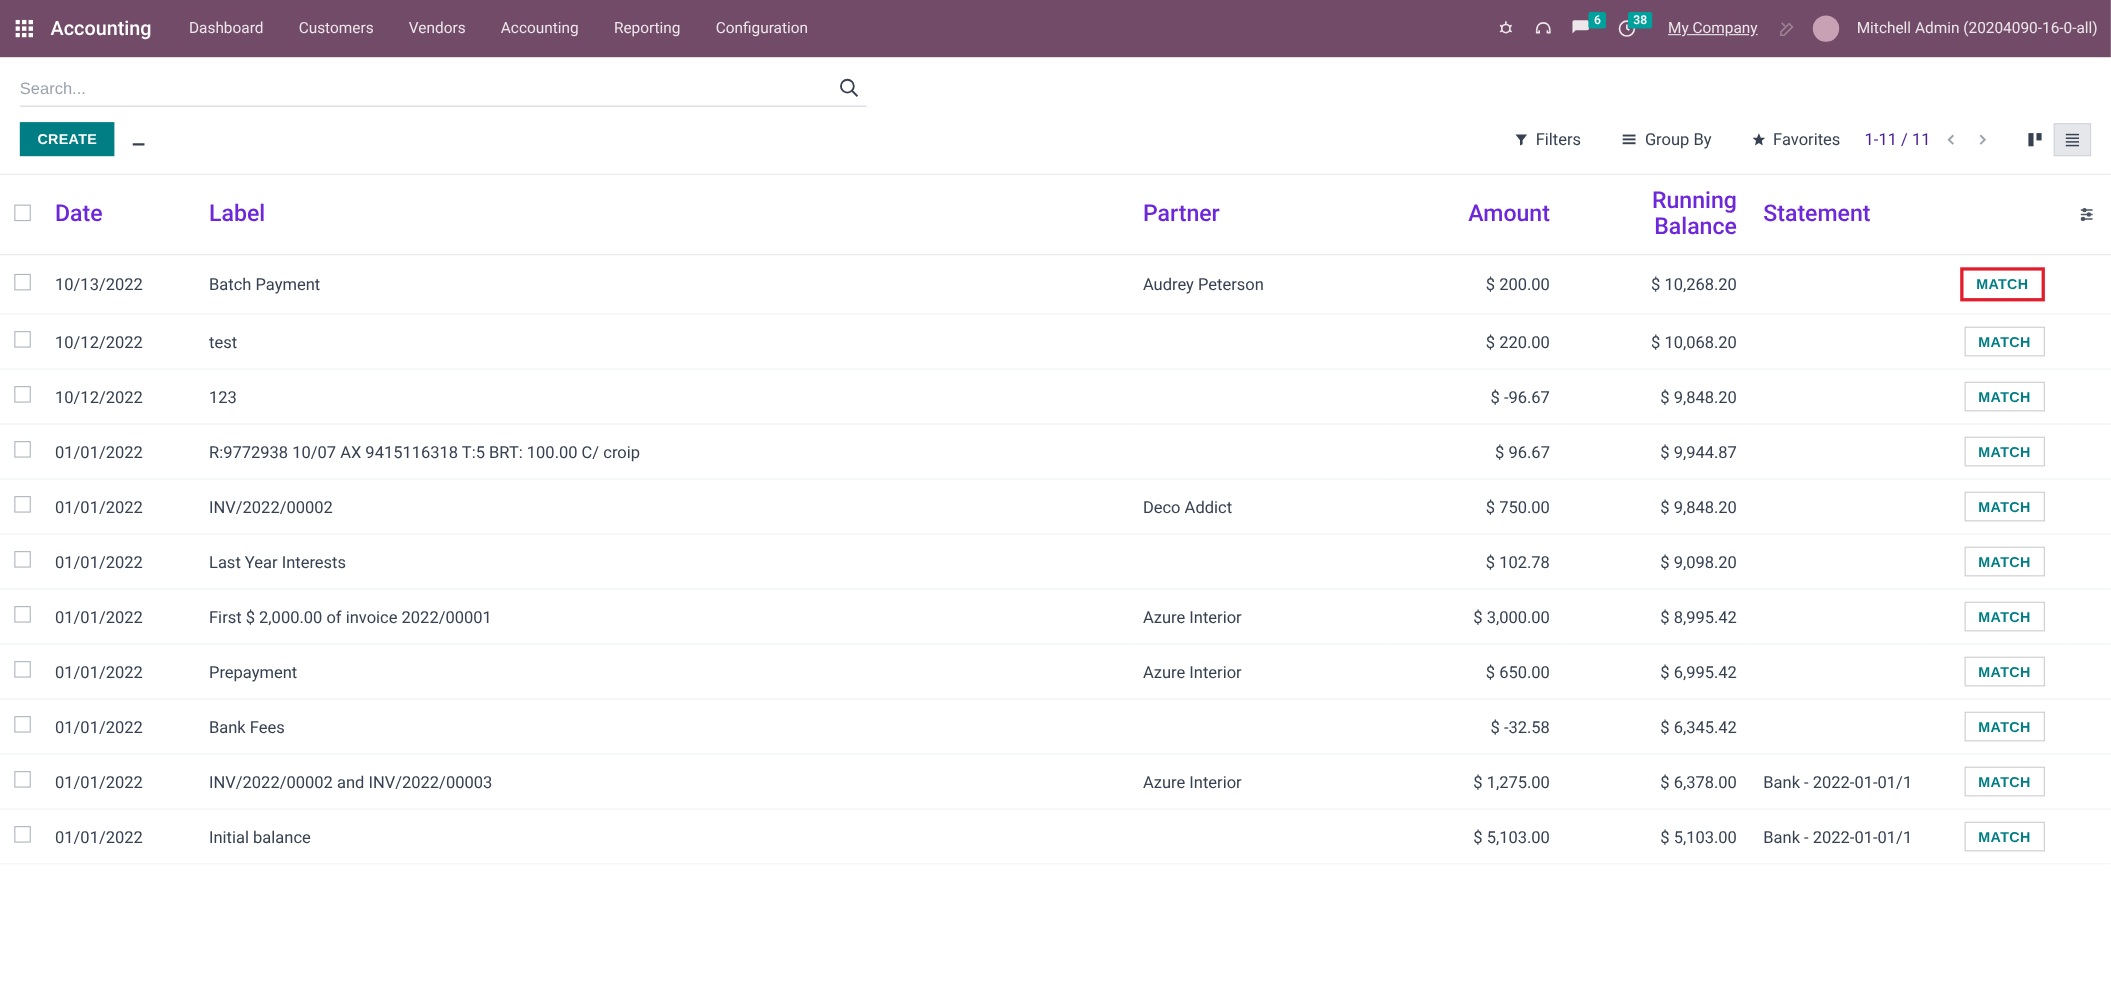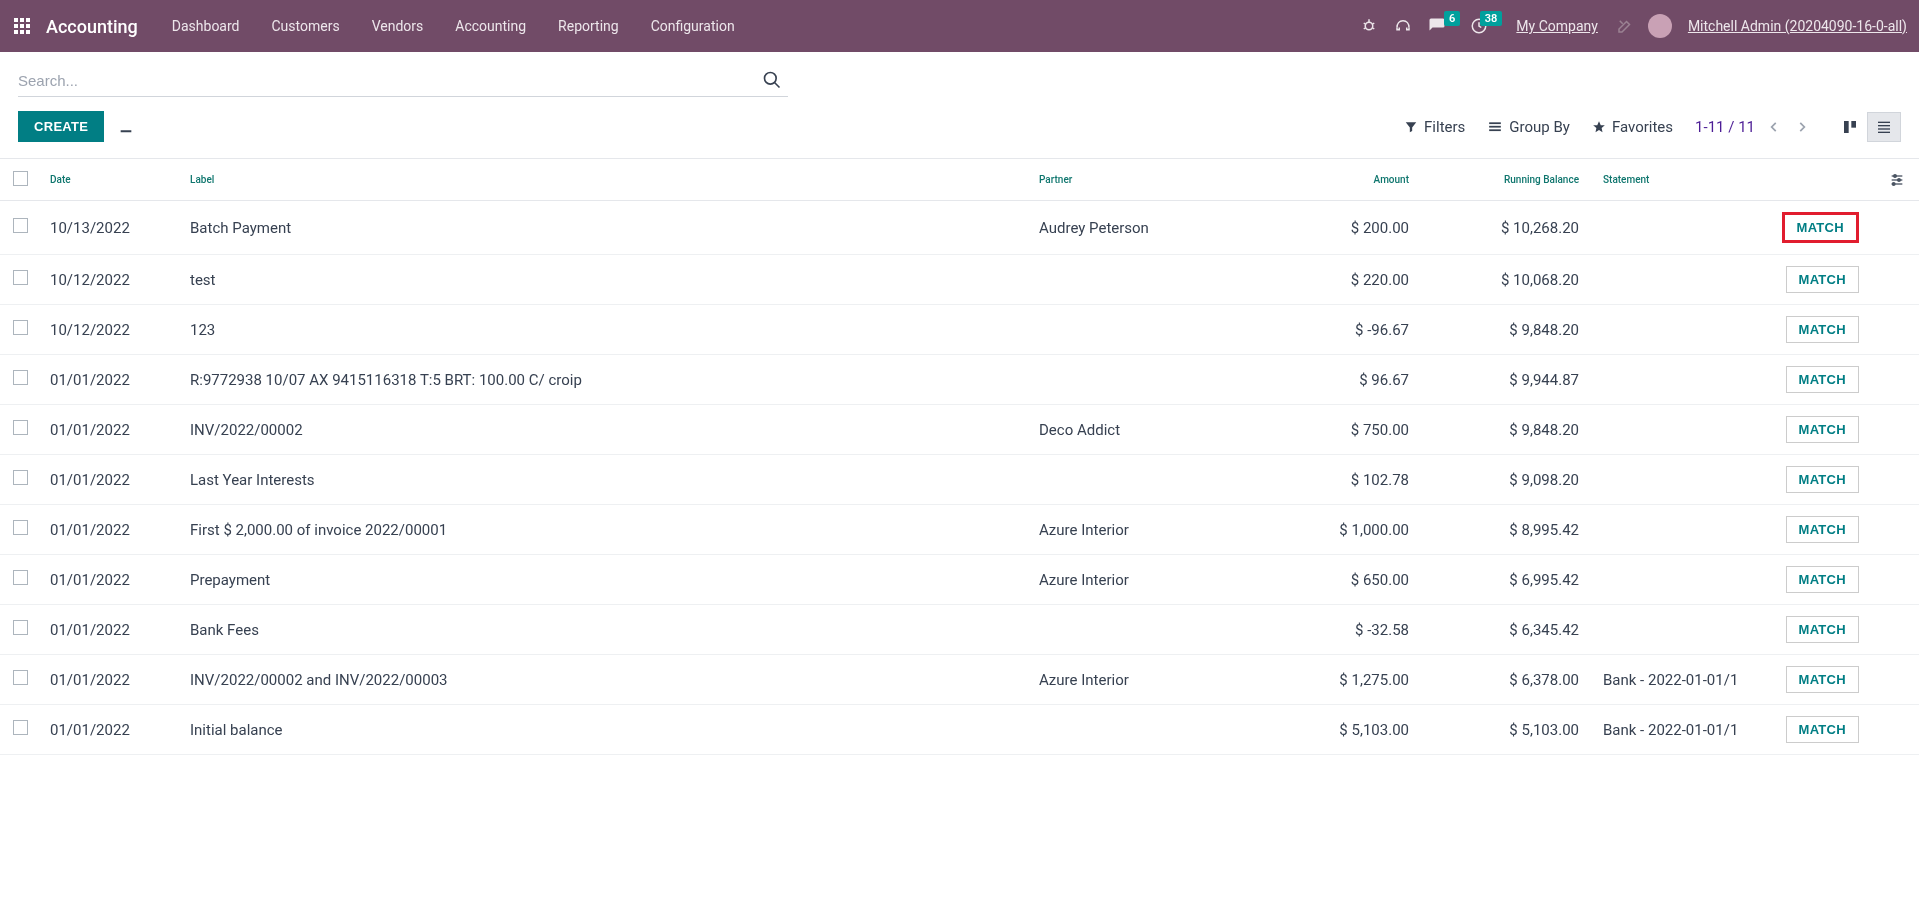--- a/index.html
+++ b/index.html
@@ -31,55 +31,55 @@
     top: -4px; right: -12px;
     background: #00A09D;
     color: #fff;
     font-size: 11px;
     padding: 1px 5px;
     border-radius: 2px;
     font-weight: 600;
   }
   .company-name { color:#EDE6EB; font-size:14px; margin:0 4px; cursor:pointer;text-decoration:underline; }
   .avatar { width:24px; height:24px; border-radius:50%; background:#c9a1b5; display:inline-block; }
-  .user-name { color:#EDE6EB; font-size:14px; margin-left:4px; cursor:pointer;text-decoration:underline; }
+  .user-name { color:#EDE6EB; font-size:14px; margin-left:4px; cursor:pointer; }
 
   
   .control-panel { padding: 12px 18px 8px 18px; }
   .cp-row1 { display:flex; justify-content:space-between; align-items:flex-start; }
   .breadcrumb { font-size: 22px; color:#5f5e5e; font-weight:400; display:flex; gap:10px; align-items:baseline; }
   .breadcrumb-link { color:#017E84; cursor:pointer; }
   .breadcrumb-sep { color:#6b7280; }
   .search-area { flex:1; max-width: 770px; display:flex; align-items:center; border-bottom:1px solid #d1d5db; padding:4px 0; }
   .search-input { flex:1; border:none; outline:none; font-size:15px; color:#4b5563; background:transparent; }
   .search-input::placeholder { color:#9ca3af; }
   .search-icon-btn { color:#4b5563; cursor:pointer; padding:2px 6px; }
 
   .cp-row2 { display:flex; justify-content:space-between; align-items:center; margin-top:14px; }
   .cp-left { display:flex; align-items:center; gap:14px; }
   .btn-create {
     background:#017E84; color:#fff; border:none; padding:8px 16px;
     font-weight:600; font-size:13px; cursor:pointer; letter-spacing:0.3px;
   }
   .btn-import { color:#374151; cursor:pointer; font-size:16px; }
   .cp-right { display:flex; align-items:center; gap:22px; }
-  .filter-group { display:flex; gap:22px; }
+  .filter-group { display:flex; gap:36px; }
   .filter-btn { display:inline-flex; align-items:center; gap:6px; color:#374151; cursor:pointer; font-size:15px; }
   .pager { display:flex; align-items:center; gap:10px; color:#4c1d95; font-size:15px; }
   .pager-nav { color:#9ca3af; cursor:pointer; padding:0 2px; }
   .view-switch { display:flex; gap:0; }
   .view-btn { width:34px; height:30px; display:flex; align-items:center; justify-content:center; cursor:pointer; color:#374151; border:1px solid transparent; }
   .view-btn.active { background:#e5e7eb; border-color:#d1d5db; }
 
   
   .list-view { border-top:1px solid #e5e7eb; margin-top:8px; }
   table { width:100%; border-collapse:collapse; }
   thead th {
-    text-align:left; padding:12px 10px; font-weight:500; color:#0f766e;
-    border-bottom:1px solid #e5e7eb; font-size:10px; background:#fff;
+    text-align:left; padding:12px 10px; font-weight:500; color:#6d28d9;
+    border-bottom:1px solid #e5e7eb; font-size:21px; background:#fff;
   }
   tbody td {
     padding:11px 10px; border-bottom:1px solid #eef0f2; color:#374151; font-size:15px;
     vertical-align:middle;
   }
   th.checkbox-col, td.checkbox-col { width:40px; text-align:center; }
   .checkbox { width:15px; height:15px; border:1px solid #adb5bd; display:inline-block; background:#fff; cursor:pointer; }
   th.col-date, td.col-date { width:140px; }
   th.col-amount, td.col-amount { text-align:right; width:160px; }
   th.col-balance, td.col-balance { text-align:right; width:170px; }
@@ -336,21 +336,21 @@
           <td class="col-balance">$ 9,098.20</td>
           <td class="col-statement"></td>
           <td class="col-action"><button class="match-btn">MATCH</button></td>
           <td class="col-gear"></td>
         </tr>
         <tr>
           <td class="checkbox-col"><span class="checkbox"></span></td>
           <td class="col-date">01/01/2022</td>
           <td>First $ 2,000.00 of invoice 2022/00001</td>
           <td class="col-partner">Azure Interior</td>
-          <td class="col-amount">$ 1,000.00</td>
+          <td class="col-amount">$ 3,000.00</td>
           <td class="col-balance">$ 8,995.42</td>
           <td class="col-statement"></td>
           <td class="col-action"><button class="match-btn">MATCH</button></td>
           <td class="col-gear"></td>
         </tr>
         <tr>
           <td class="checkbox-col"><span class="checkbox"></span></td>
           <td class="col-date">01/01/2022</td>
           <td>Prepayment</td>
           <td class="col-partner">Azure Interior</td>

